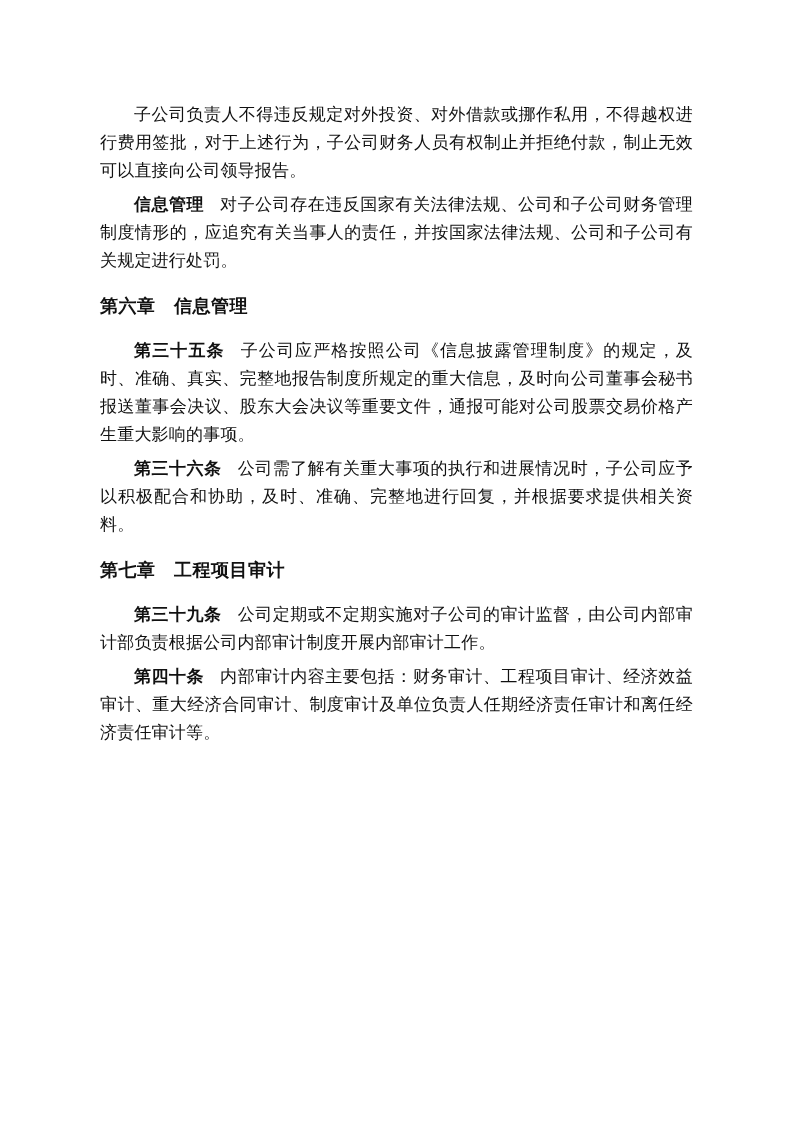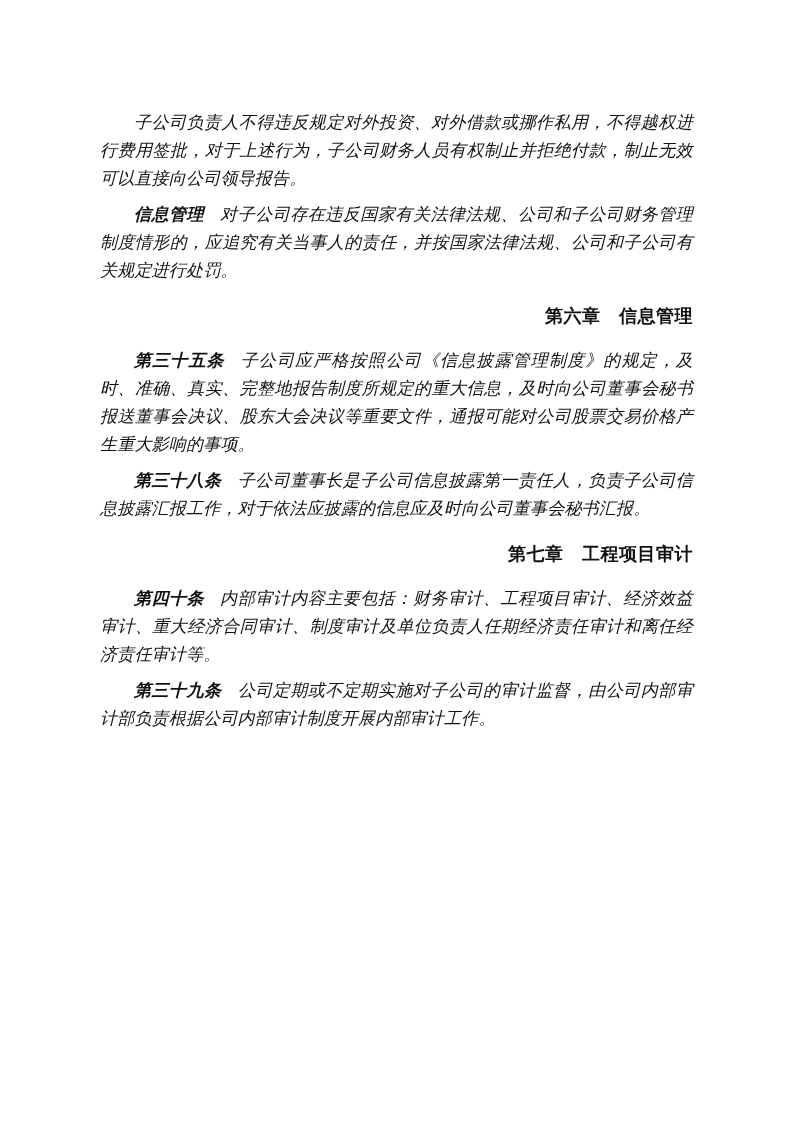--- a/index.html
+++ b/index.html
@@ -19,61 +19,60 @@
     position: absolute;
     left: 0;
     top: 0;
     width: 793px;
     height: 1122px;
     background: #ffffff;
     box-sizing: border-box;
     padding: 101px 100px 0 100px;
   }
   .para {
-    margin: 8px 0 6px 0;
+    margin: 0 0 6px 0;
     font-size: 17px;
     line-height: 28px;
     text-align: justify;
     text-indent: 2em;
     letter-spacing: 0.2px;
-    font-style: italic;
   }
   .clause-lead {
     font-weight: 700;
   }
   .clause-lead:not(:empty) {
     padding-right: 16px;
   }
   .chapter {
     margin: 16px 0 16px 0;
     font-size: 18px;
     line-height: 30px;
     font-weight: 700;
-    text-align: right;
+    text-align: left;
     text-indent: 0;
     letter-spacing: 0.5px;
   }
 </style>
 </head>
 <body>
 
 <div class="page">
 
   <p class="para"><span class="clause-lead"></span><span class="clause-text">子公司负责人不得违反规定对外投资、对外借款或挪作私用，不得越权进行费用签批，对于上述行为，子公司财务人员有权制止并拒绝付款，制止无效可以直接向公司领导报告。</span></p>
 
 
   <p class="para"><span class="clause-lead">信息管理</span><span class="clause-text">对子公司存在违反国家有关法律法规、公司和子公司财务管理制度情形的，应追究有关当事人的责任，并按国家法律法规、公司和子公司有关规定进行处罚。</span></p>
 
   <h2 class="chapter">第六章　信息管理</h2>
 
   <p class="para"><span class="clause-lead">第三十五条</span><span class="clause-text">子公司应严格按照公司《信息披露管理制度》的规定，及时、准确、真实、完整地报告制度所规定的重大信息，及时向公司董事会秘书报送董事会决议、股东大会决议等重要文件，通报可能对公司股票交易价格产生重大影响的事项。</span></p>
 
+  <p class="para"><span class="clause-lead">第三十六条</span><span class="clause-text">公司需了解有关重大事项的执行和进展情况时，子公司应予以积极配合和协助，及时、准确、完整地进行回复，并根据要求提供相关资料。</span></p>
 
 
-  <p class="para"><span class="clause-lead">第三十八条</span><span class="clause-text">子公司董事长是子公司信息披露第一责任人，负责子公司信息披露汇报工作，对于依法应披露的信息应及时向公司董事会秘书汇报。</span></p>
 
   <h2 class="chapter">第七章　工程项目审计</h2>
 
+  <p class="para"><span class="clause-lead">第三十九条</span><span class="clause-text">公司定期或不定期实施对子公司的审计监督，由公司内部审计部负责根据公司内部审计制度开展内部审计工作。</span></p>
+
   <p class="para"><span class="clause-lead">第四十条</span><span class="clause-text">内部审计内容主要包括：财务审计、工程项目审计、经济效益审计、重大经济合同审计、制度审计及单位负责人任期经济责任审计和离任经济责任审计等。</span></p>
-
-  <p class="para"><span class="clause-lead">第三十九条</span><span class="clause-text">公司定期或不定期实施对子公司的审计监督，由公司内部审计部负责根据公司内部审计制度开展内部审计工作。</span></p>
 
 </div>
 
 </body></html>

